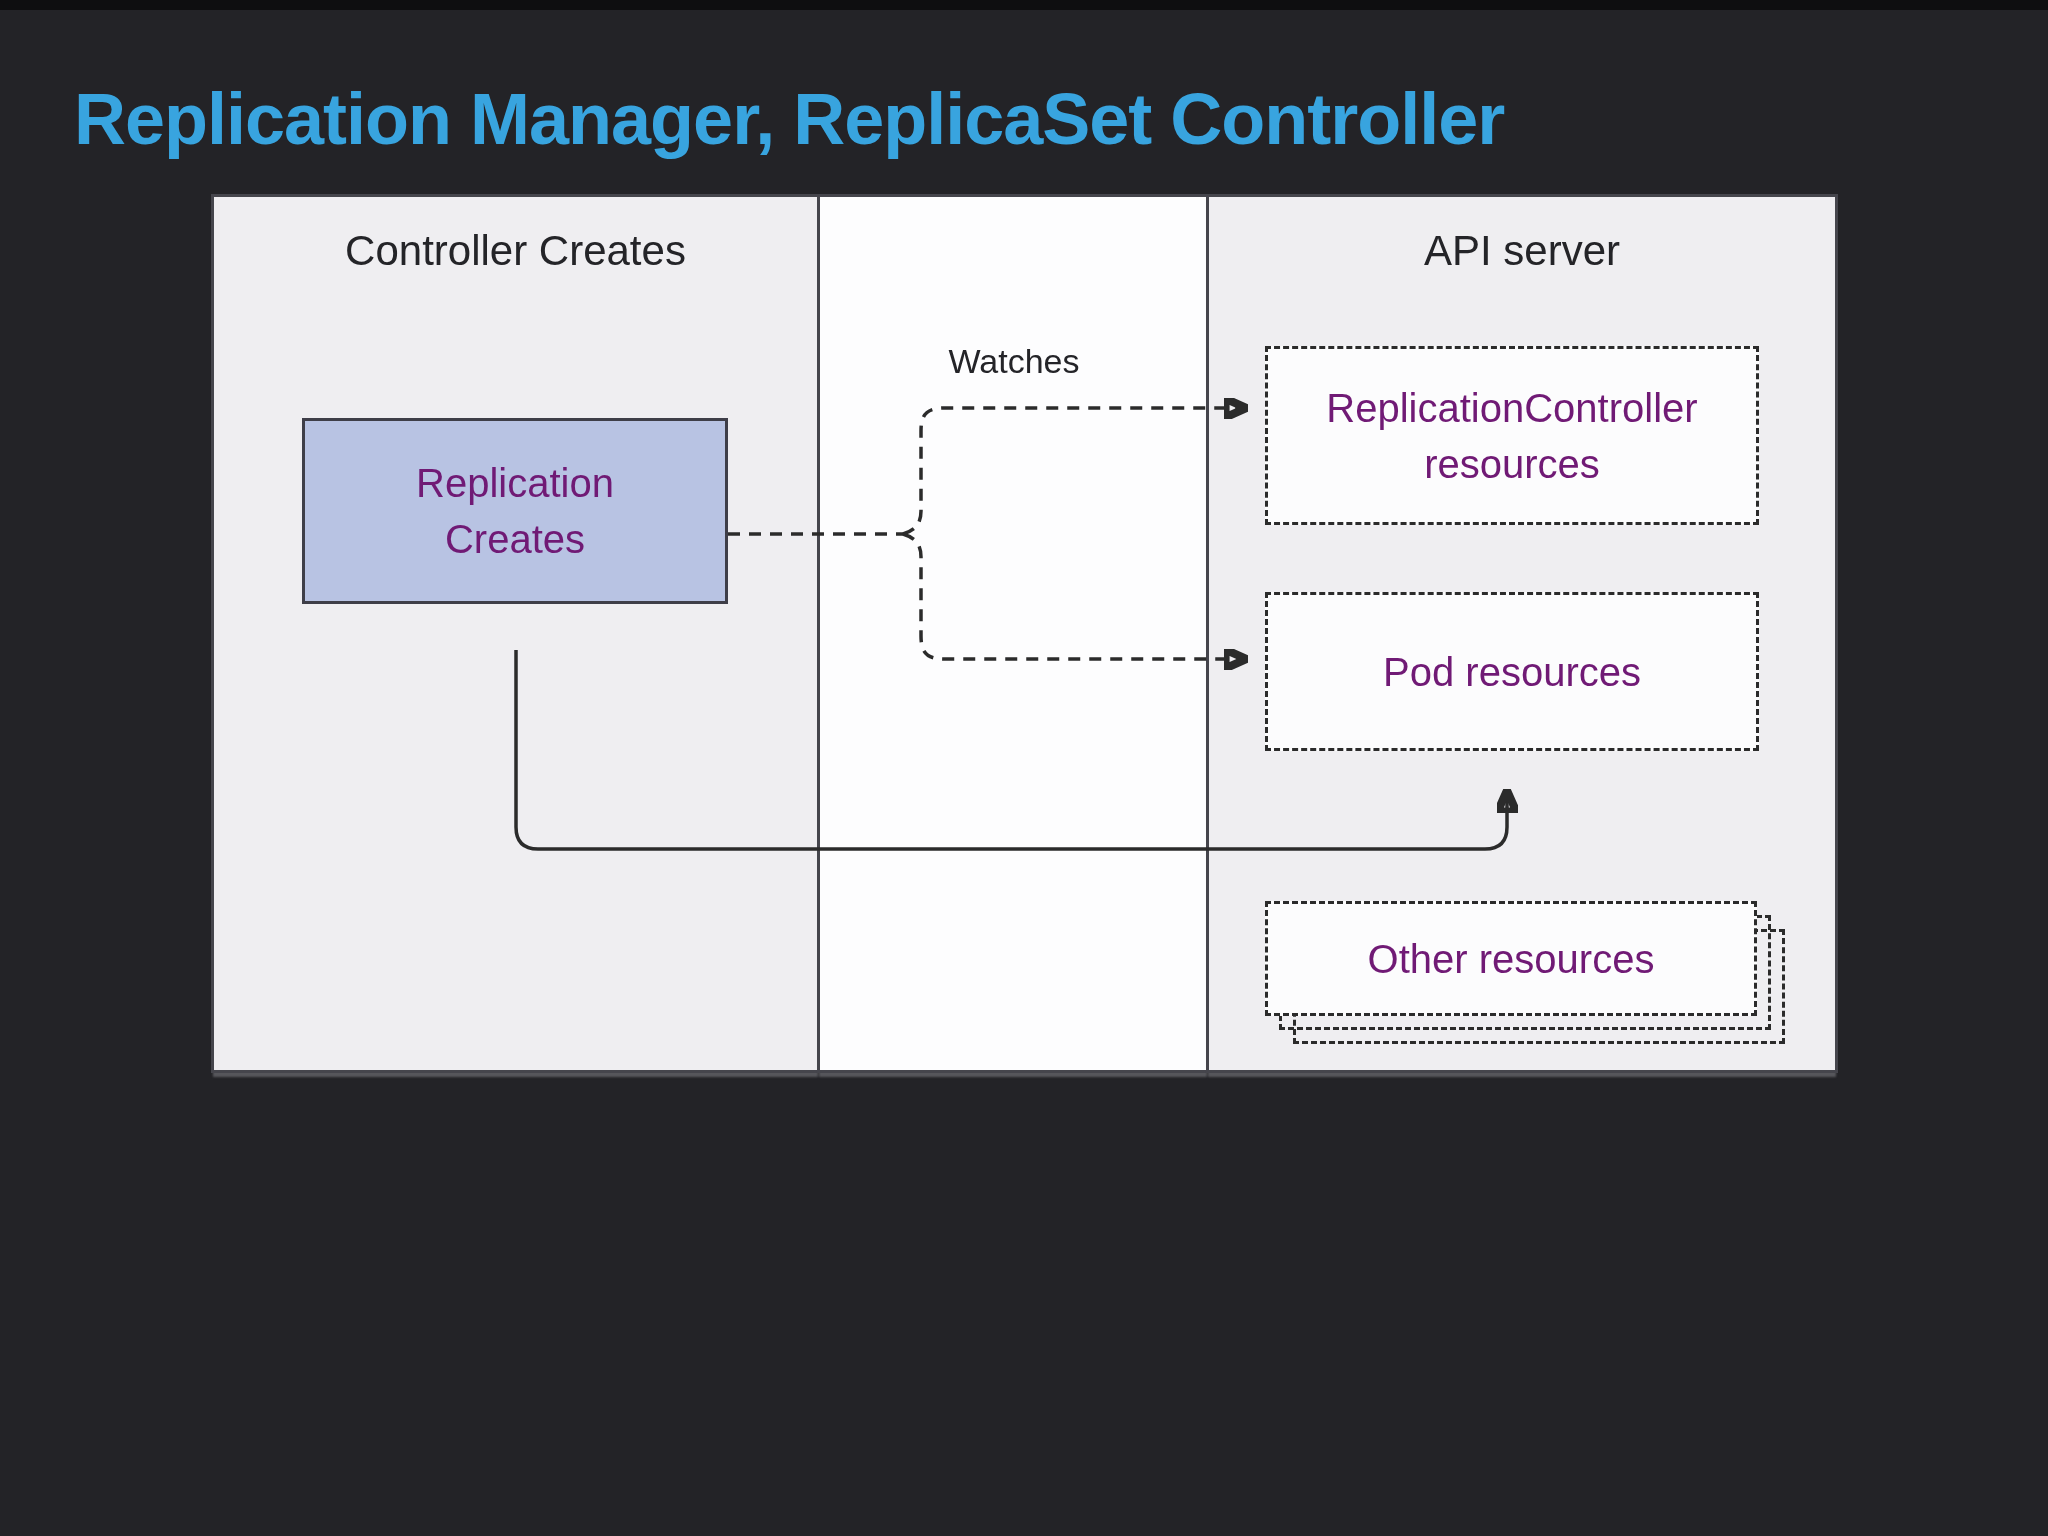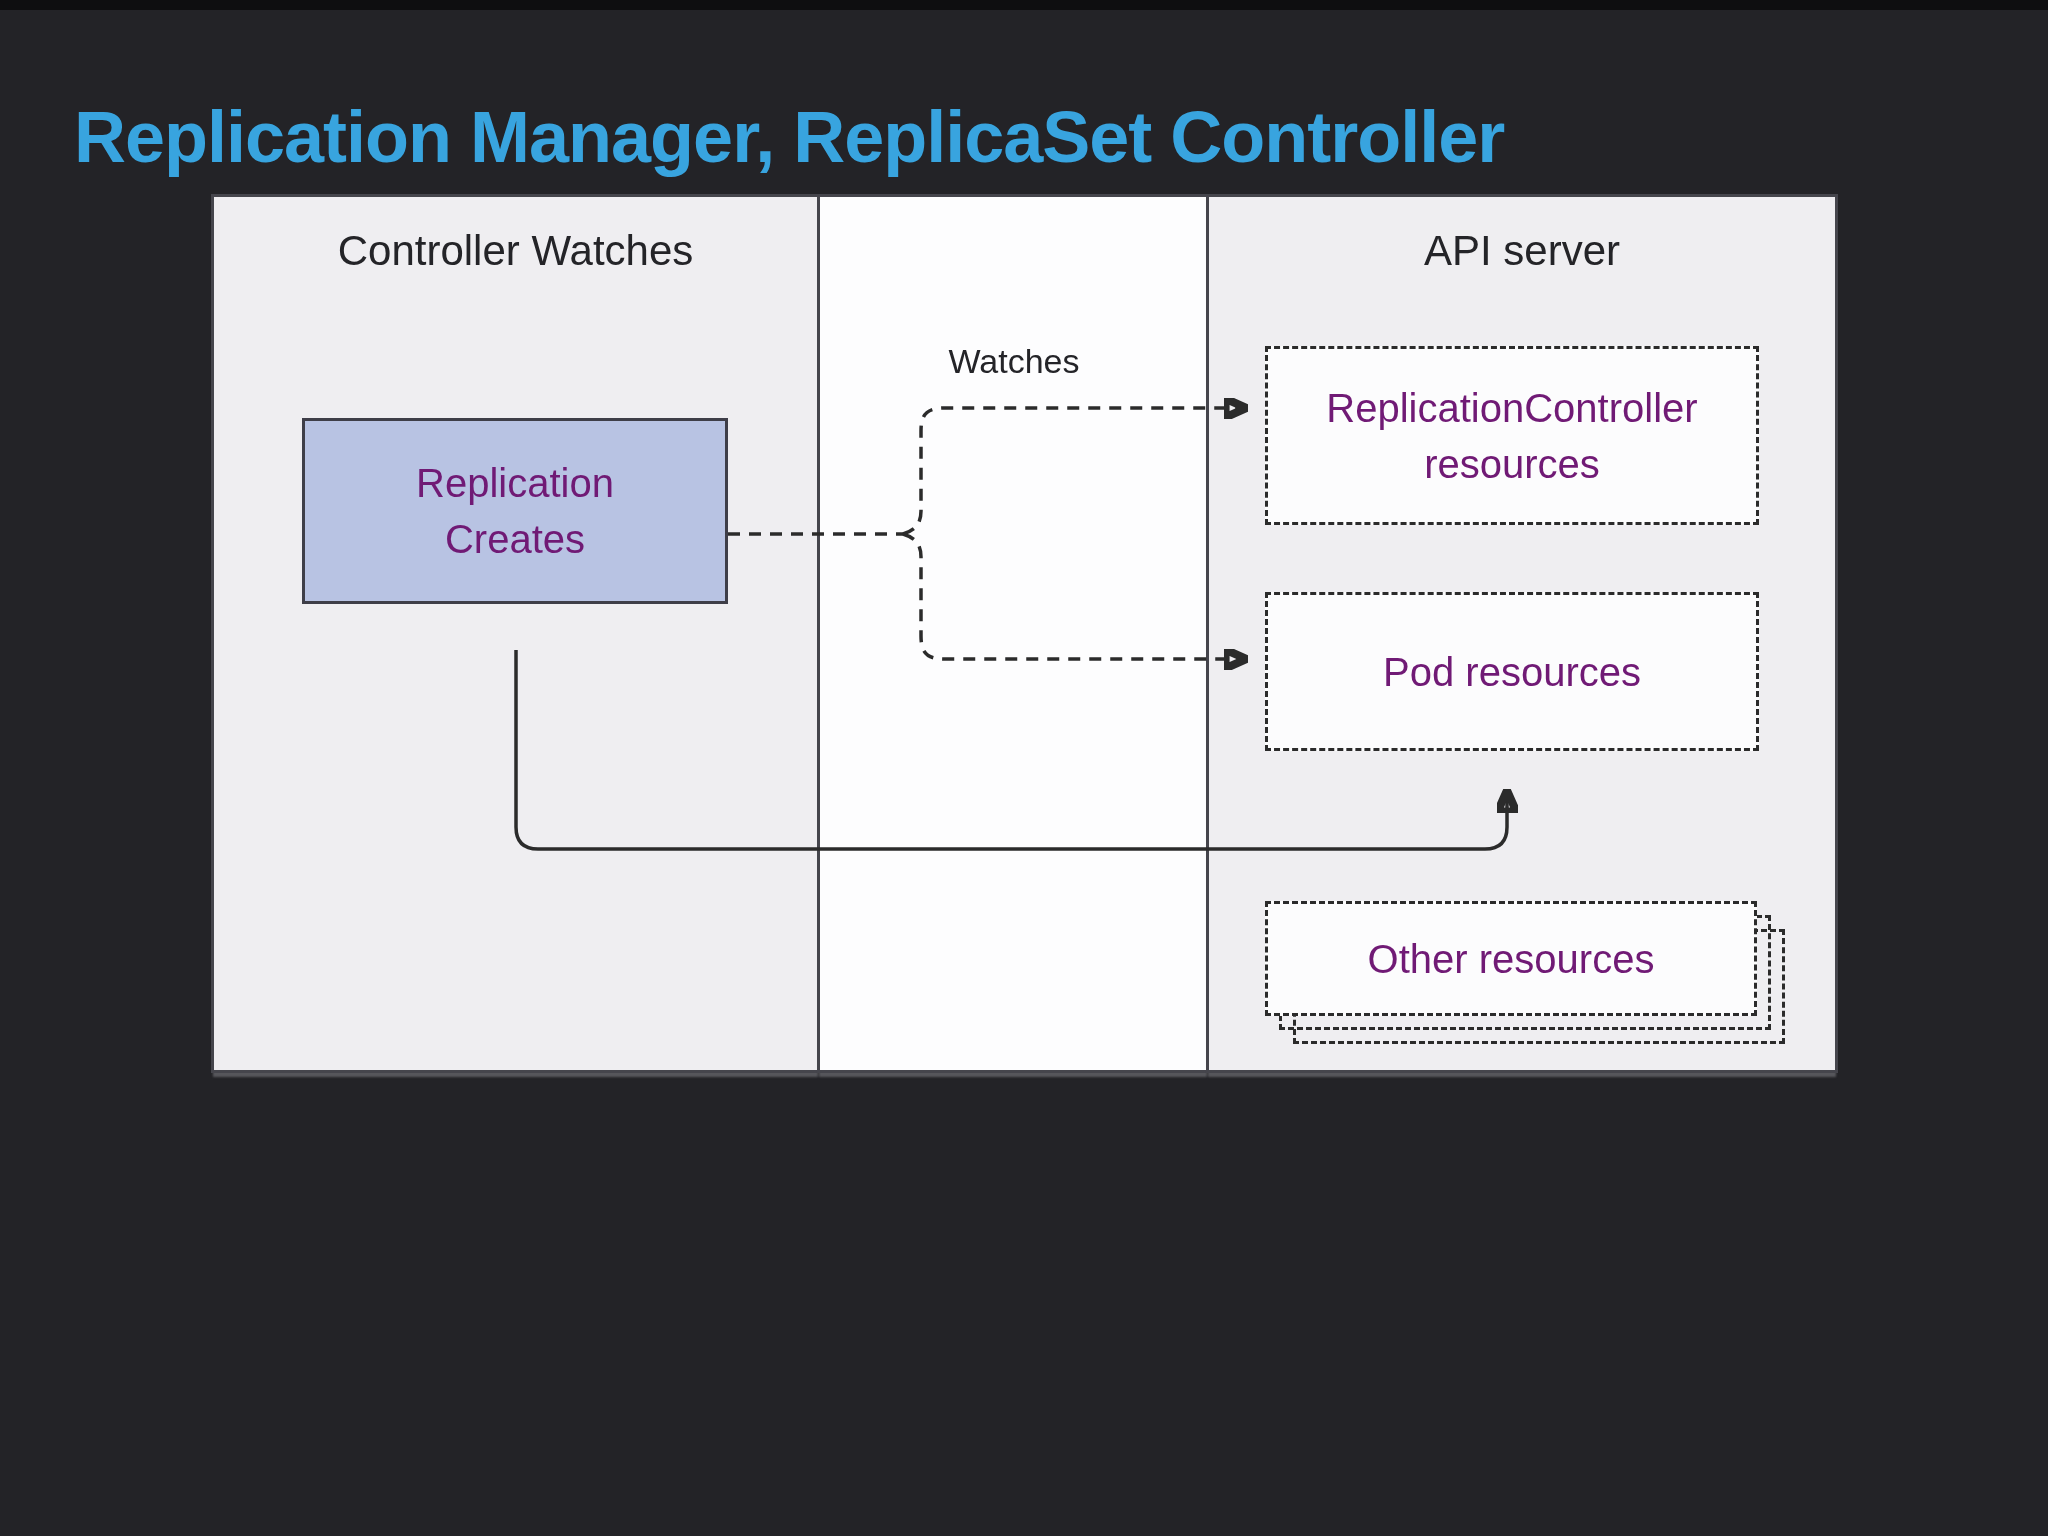--- a/index.html
+++ b/index.html
@@ -3,21 +3,21 @@
 <meta charset="utf-8">
 <style>
   html,body{margin:0;padding:0;background:#1c1c1f;}
   .stage{
     position:relative;width:2048px;height:1536px;overflow:hidden;
     background:var(--background,#232327);
     font-family:"Liberation Sans","DejaVu Sans",sans-serif;
   }
   .top-strip{position:absolute;left:0;top:0;width:100%;height:10px;background:#0e0e10;}
   .slide-title{
-    position:absolute;left:74px;top:48px;
+    position:absolute;left:74px;top:30px;
     font-size:72px;font-weight:bold;letter-spacing:-1px;
     color:var(--title-accent,#38a4df);white-space:nowrap;
   }
   .diagram{position:absolute;left:211px;top:194px;width:1627px;height:879px;}
   .panel{position:absolute;top:0;height:879px;box-sizing:border-box;border:3px solid #45454c;}
   .panel-left {left:0;width:609px;background:var(--panel-fill,#efeef1);box-shadow:0 6px 2px -2px rgba(130,130,135,.55);}
   .panel-mid  {left:606px;width:392px;background:var(--lane-fill,#fdfdfe);box-shadow:0 6px 2px -2px rgba(130,130,135,.55);}
   .panel-right{left:995px;width:632px;background:var(--panel-fill,#efeef1);box-shadow:0 6px 2px -2px rgba(130,130,135,.55);}
   .panel-header{
     position:absolute;top:30px;left:0;width:100%;text-align:center;
@@ -53,21 +53,21 @@
 <body>
 
 <div class="stage">
   <div class="top-strip"></div>
 
   <h1 class="slide-title">Replication Manager, ReplicaSet Controller</h1>
 
   <div class="diagram">
 
     <div class="panel panel-left">
-      <div class="panel-header">Controller Watches</div>
+      <div class="panel-header">Controller Creates</div>
     </div>
 
     <div class="panel panel-mid"></div>
 
     <div class="panel panel-right">
       <div class="panel-header">API server</div>
     </div>
 
     <div class="node node-blue">
       <span>Replication</span>

